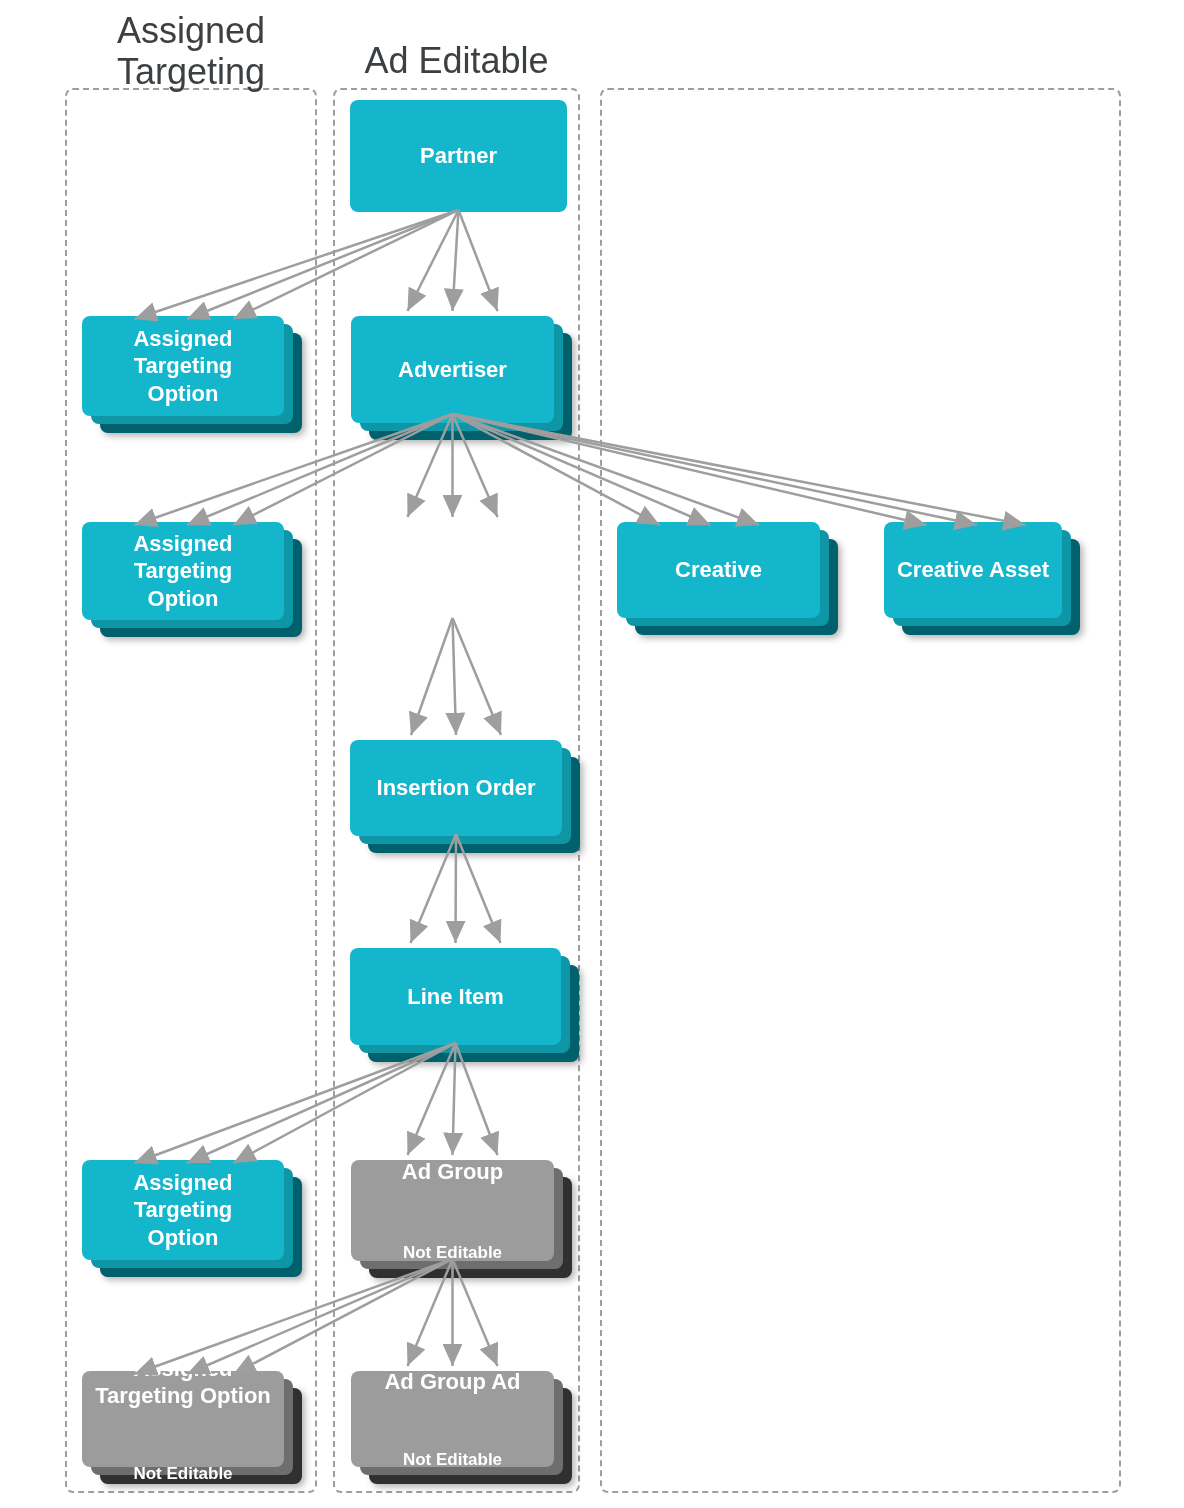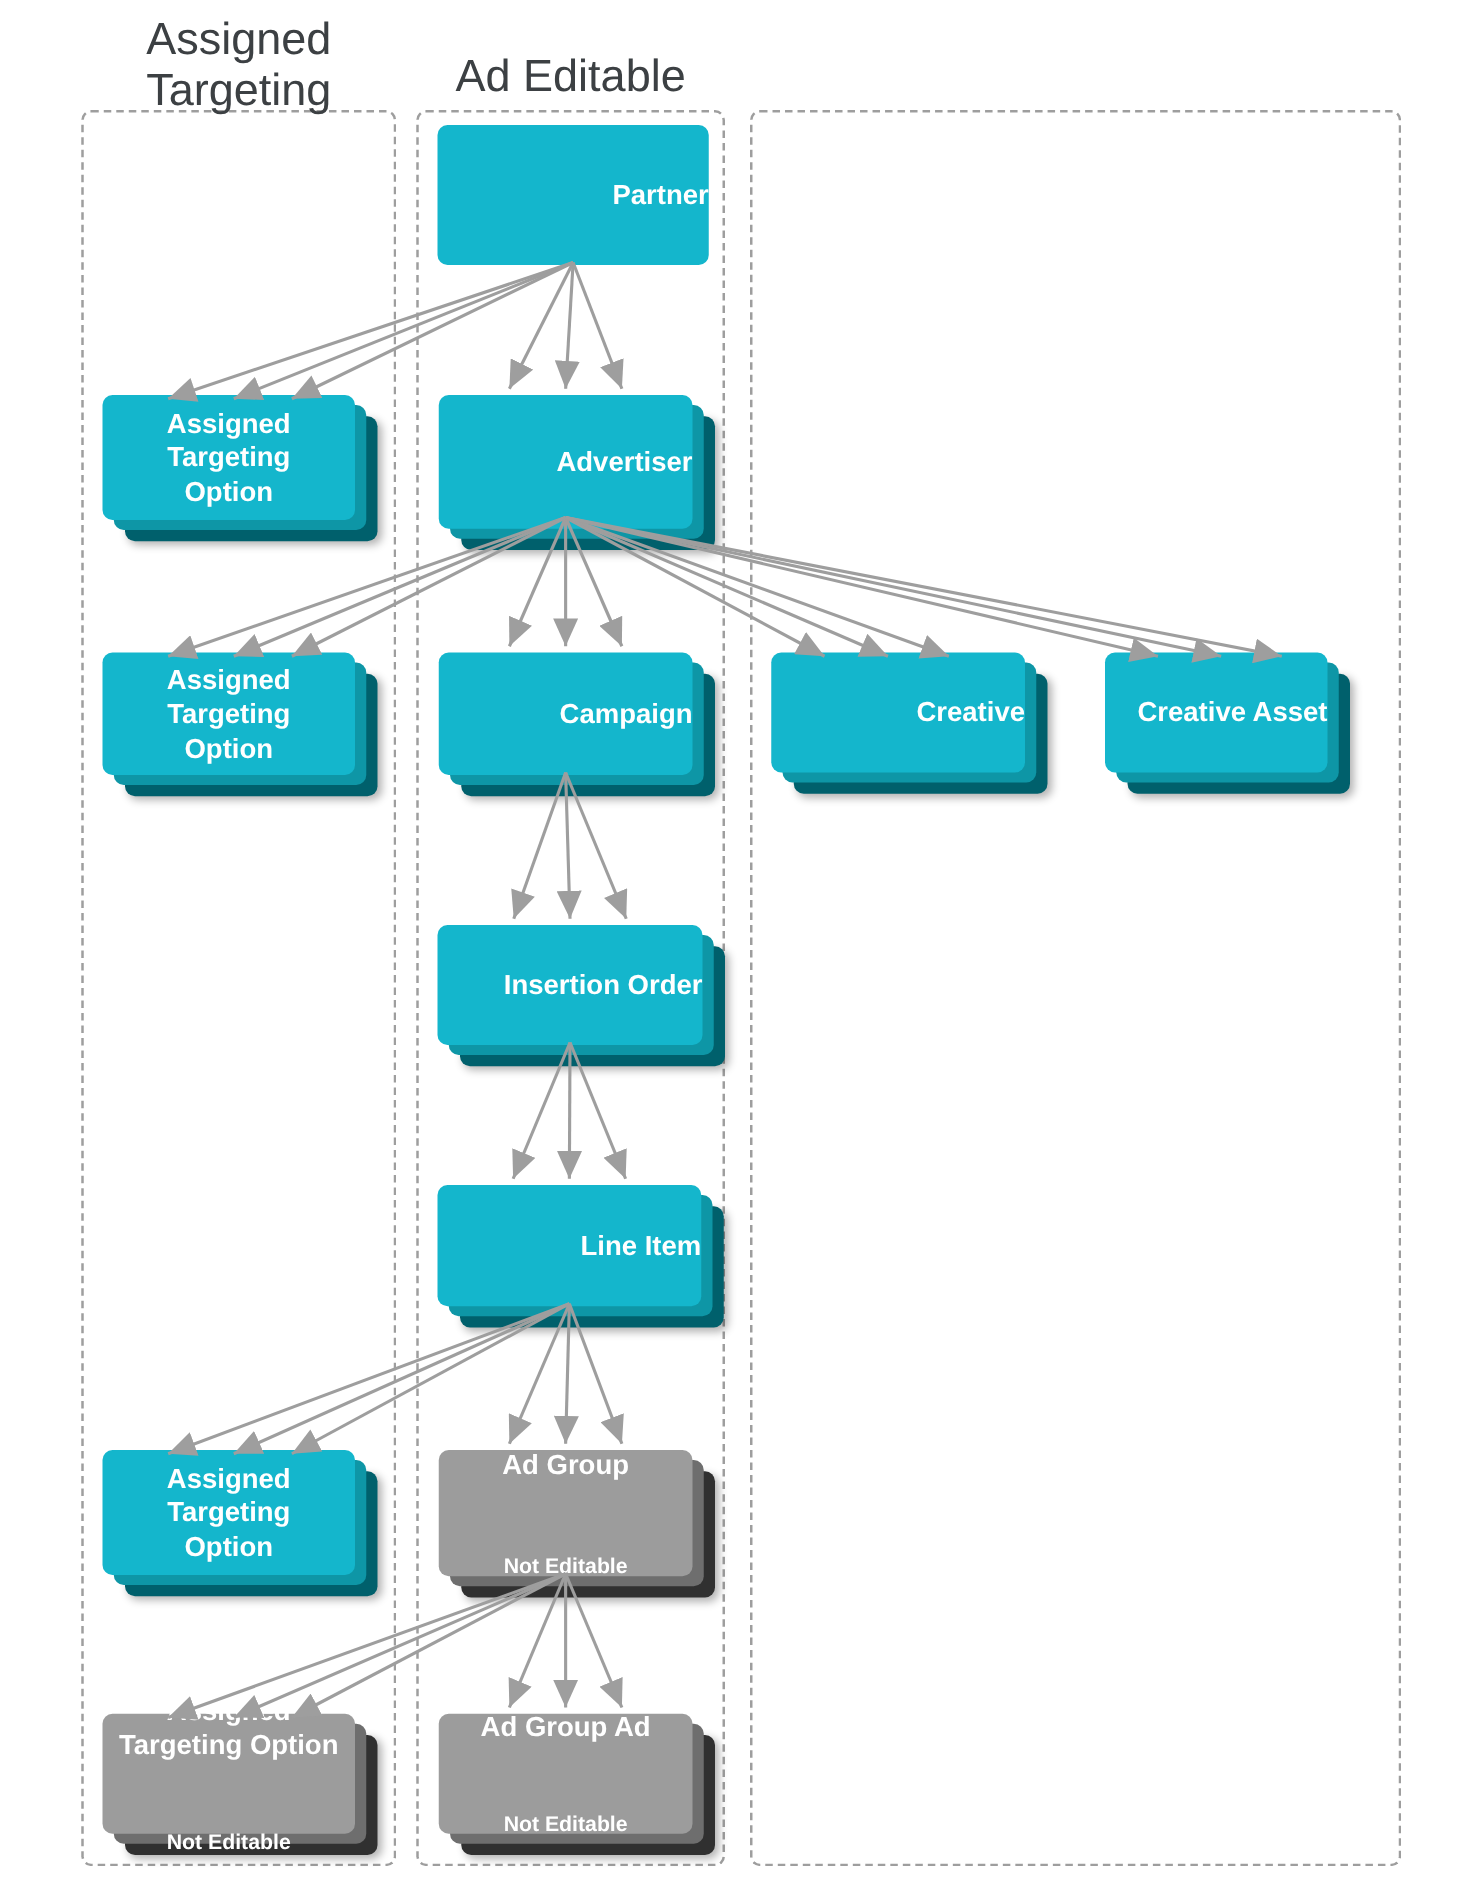--- a/index.html
+++ b/index.html
@@ -22,21 +22,21 @@
   
   .node{position:absolute;z-index:2;}
   .node .face{position:relative;z-index:3;width:100%;height:100%;border-radius:8px;
     display:flex;flex-direction:column;align-items:center;justify-content:center;
     color:var(--boxtext,#ffffff);text-align:center;box-sizing:border-box;}
   .node .label{font-weight:bold;font-size:22px;line-height:1.25;}
   .node .sublabel{font-weight:bold;font-size:17px;margin-top:16px;}
   .stacked::before,.stacked::after{content:"";position:absolute;border-radius:8px;width:100%;height:100%;}
   .stacked::before{left:18px;top:17px;z-index:1;box-shadow:3px 3px 7px rgba(0,0,0,.3);}
   .stacked::after{left:9px;top:8px;z-index:2;}
-  .cyan .face{background:var(--cyan,#14b6cc);align-items:flex-end;}
+  .cyan .face{background:var(--cyan,#14b6cc);}
   .cyan.stacked::after{background:var(--cyan-mid,#0e96a6);}
   .cyan.stacked::before{background:var(--cyan-dark,#00606c);}
   .gray .face{background:var(--gray,#9c9c9c);gap:42px;}
   .gray.stacked::after{background:var(--gray-mid,#6e6e6e);}
   .gray.stacked::before{background:var(--gray-dark,#303030);}
 
   
   #n-ato1 .face,#n-ato2 .face,#n-ato3 .face{padding:0 44px;}
   #n-ato4 .face{padding:0 6px;}
   #n-ato4 .sublabel,#n-ad_group_ad .sublabel{margin-top:12px;}
@@ -79,25 +79,20 @@
         <div class="label">Advertiser</div>
       </div>
   </div>
 
   <div class="node cyan stacked" id="n-ato2" style="left: 82px; top: 522px; width: 202px; height: 98px;">
     <div class="face">
         <div class="label">Assigned Targeting Option</div>
       </div>
   </div>
 
-  <div class="node cyan stacked" id="n-campaign" style="left: 351px; top: 522px; width: 203px; height: 98px;">
-    <div class="face">
-        <div class="label">Campaign</div>
-      </div>
-  </div>
 
   <div class="node cyan stacked" id="n-creative" style="left: 617px; top: 522px; width: 203px; height: 96px;">
     <div class="face">
         <div class="label">Creative</div>
       </div>
   </div>
 
   <div class="node cyan stacked" id="n-creative_asset" style="left: 884px; top: 522px; width: 178px; height: 96px;">
     <div class="face">
         <div class="label">Creative Asset</div>

